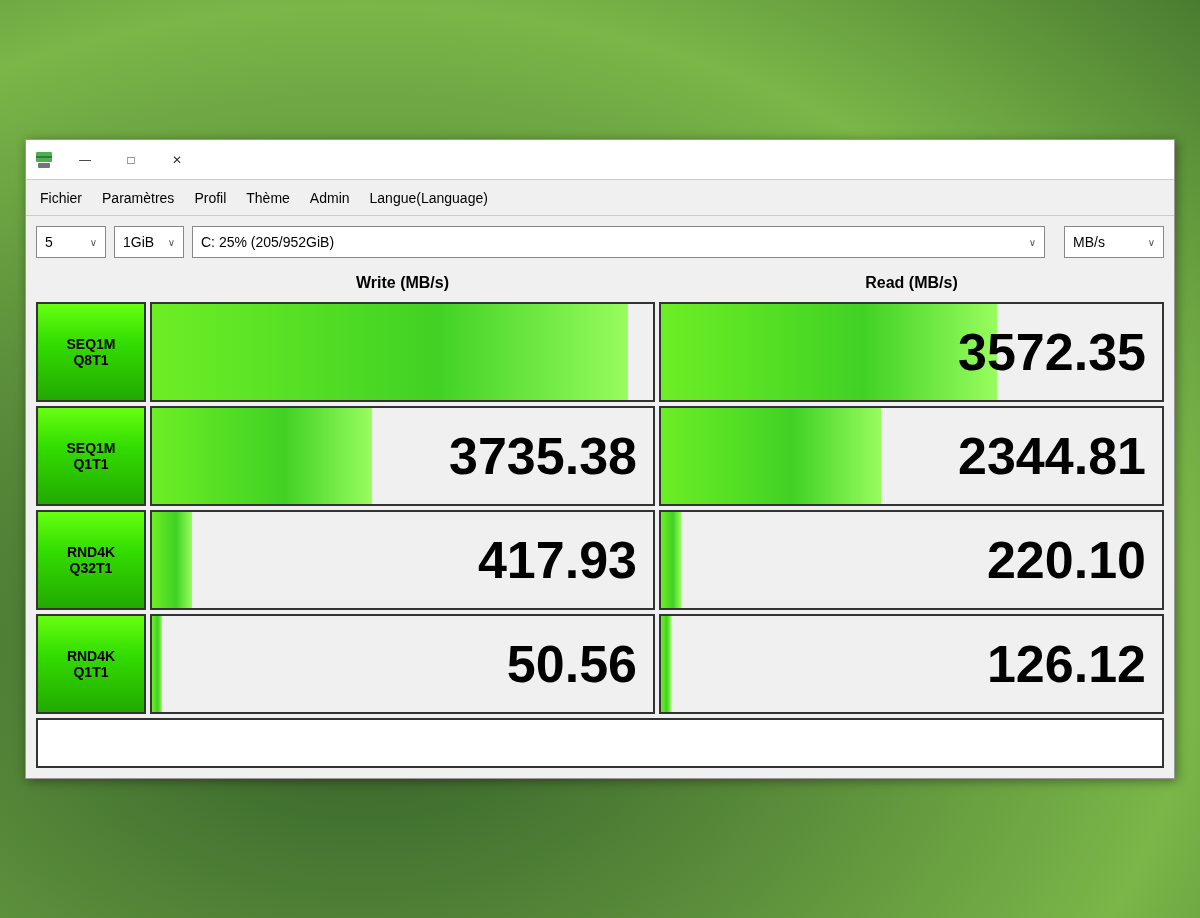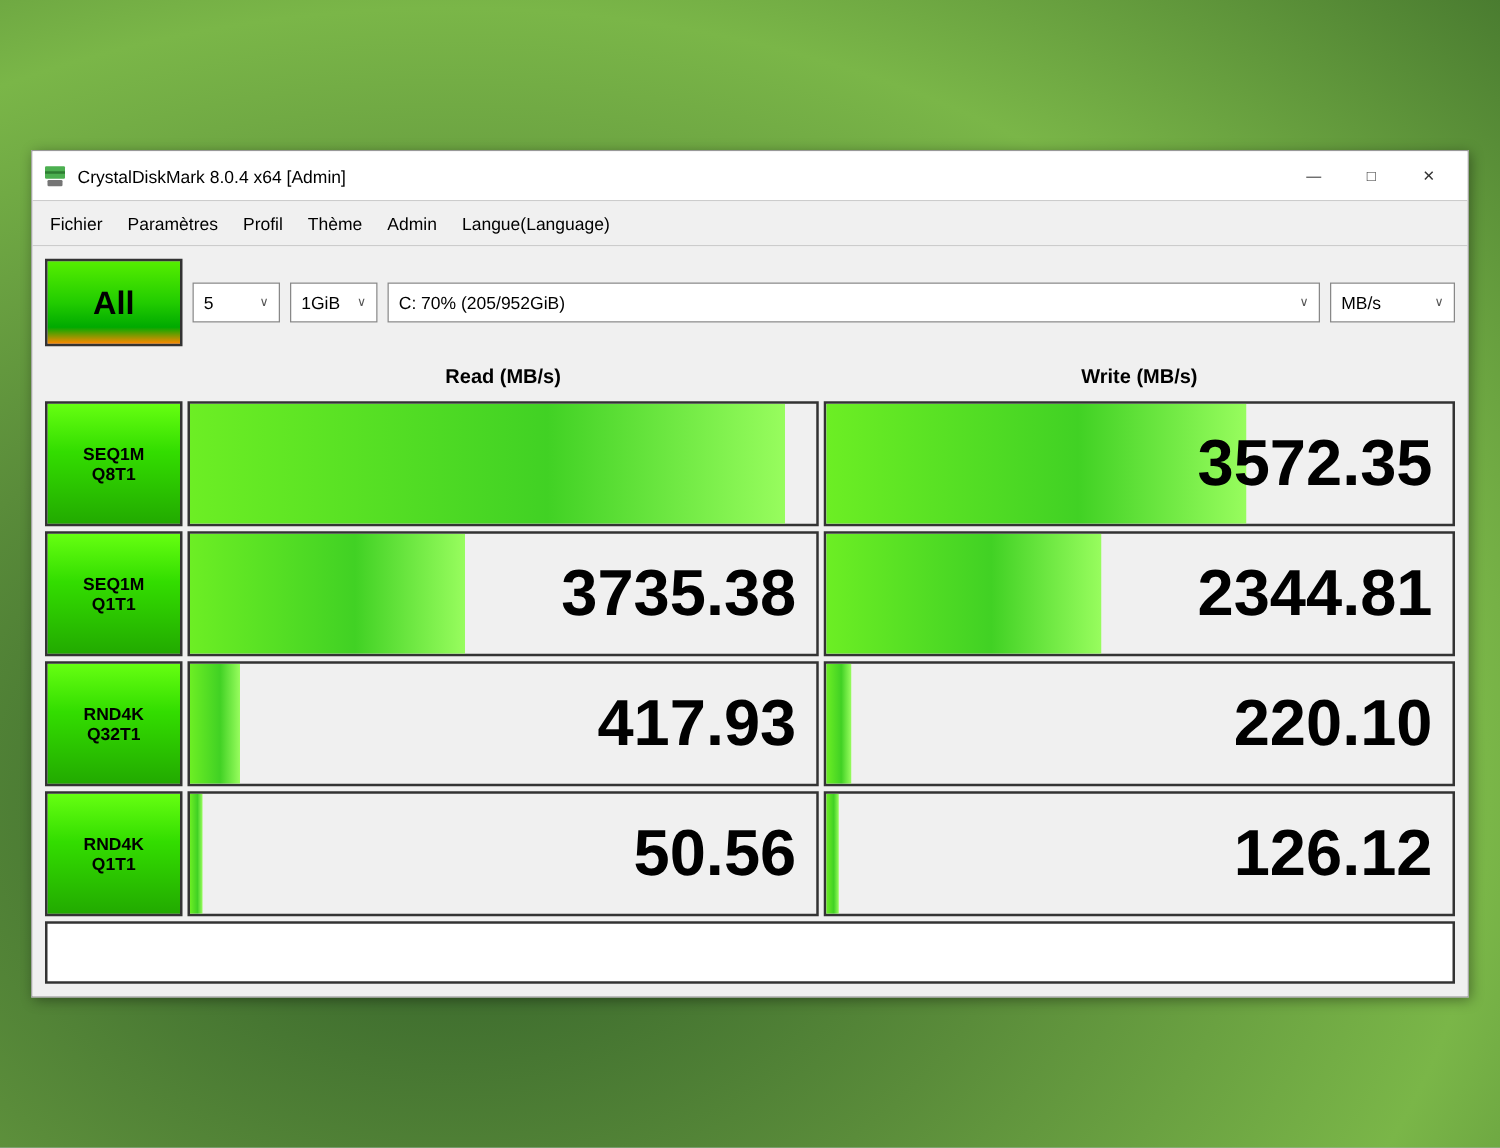--- a/index.html
+++ b/index.html
@@ -135,20 +135,21 @@
       color: #555;
     }
 
     .dropdown-drive {
       min-width: 280px;
       flex: 1;
     }
 
     .dropdown-unit {
       min-width: 100px;
+      margin-left: 11px;
     }
 
     .results-grid {
       display: grid;
       grid-template-columns: 110px 1fr 1fr;
       gap: 4px;
     }
 
     .header-cell {
       text-align: center;
@@ -218,64 +219,62 @@
 <div class="window">
 
   <div class="titlebar">
     <div class="titlebar-icon">
       <svg viewBox="0 0 20 20">
         <rect x="2" y="2" width="16" height="10" fill="#4CAF50" rx="1"></rect>
         <rect x="2" y="6" width="16" height="2" fill="#2E7D32"></rect>
         <rect x="4" y="13" width="12" height="5" fill="#757575" rx="1"></rect>
       </svg>
     </div>
-    <span class="titlebar-title">CrystalDiskMark 8.0.4 x64 [Admin]</span>
     <div class="titlebar-controls">
       <button class="titlebar-btn">—</button>
       <button class="titlebar-btn">□</button>
       <button class="titlebar-btn close">✕</button>
     </div>
   </div>
 
   <div class="menubar">
     <div class="menu-item">Fichier</div>
     <div class="menu-item">Paramètres</div>
     <div class="menu-item">Profil</div>
     <div class="menu-item">Thème</div>
     <div class="menu-item">Admin</div>
     <div class="menu-item">Langue(Language)</div>
   </div>
 
   <div class="content">
 
     <div class="toolbar">
-      <button class="all-btn">All</button>
       <div class="dropdown">
         <span>5</span>
         <span class="dropdown-arrow">∨</span>
       </div>
       <div class="dropdown">
         <span>1GiB</span>
         <span class="dropdown-arrow">∨</span>
       </div>
       <div class="dropdown dropdown-drive">
-        <span>C: 70% (205/952GiB)</span>
+        <span>C: 25% (205/952GiB)</span>
         <span class="dropdown-arrow">∨</span>
       </div>
       <div class="dropdown dropdown-unit">
         <span>MB/s</span>
         <span class="dropdown-arrow">∨</span>
       </div>
     </div>
 
     <div class="results-grid">
 
       <div class="header-cell header-spacer"></div>
+      <div class="header-cell">Write (MB/s)</div>
       <div class="header-cell">Read (MB/s)</div>
-      <div class="header-cell">Write (MB/s)</div>
 
       <div class="bench-label">
         <span>SEQ1M</span>
         <span>Q8T1</span>
       </div>
       <div class="bench-value">
         <div class="bench-bar" style="width:95%"></div>
       </div>
       <div class="bench-value">
         <div class="bench-bar" style="width:67%"></div>

